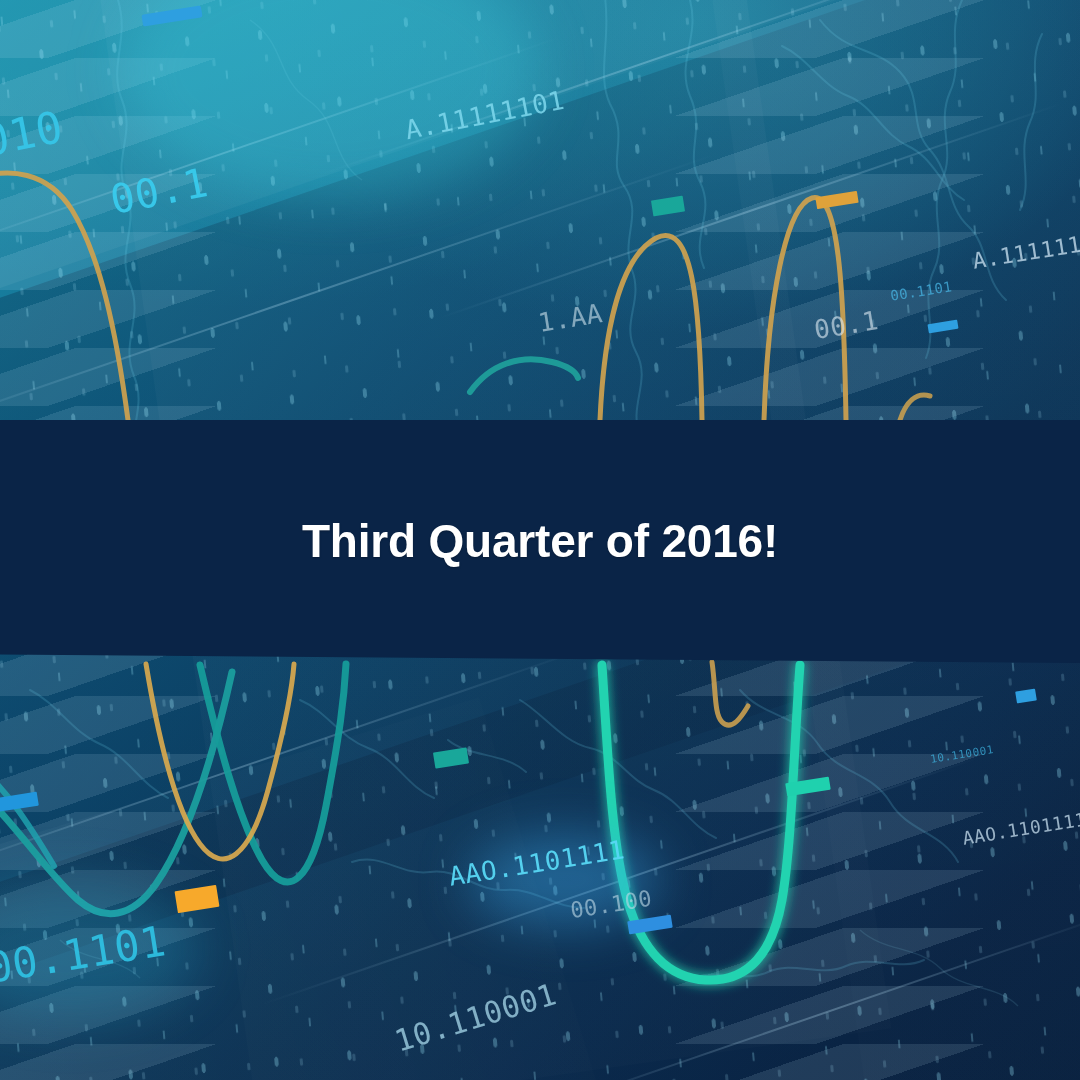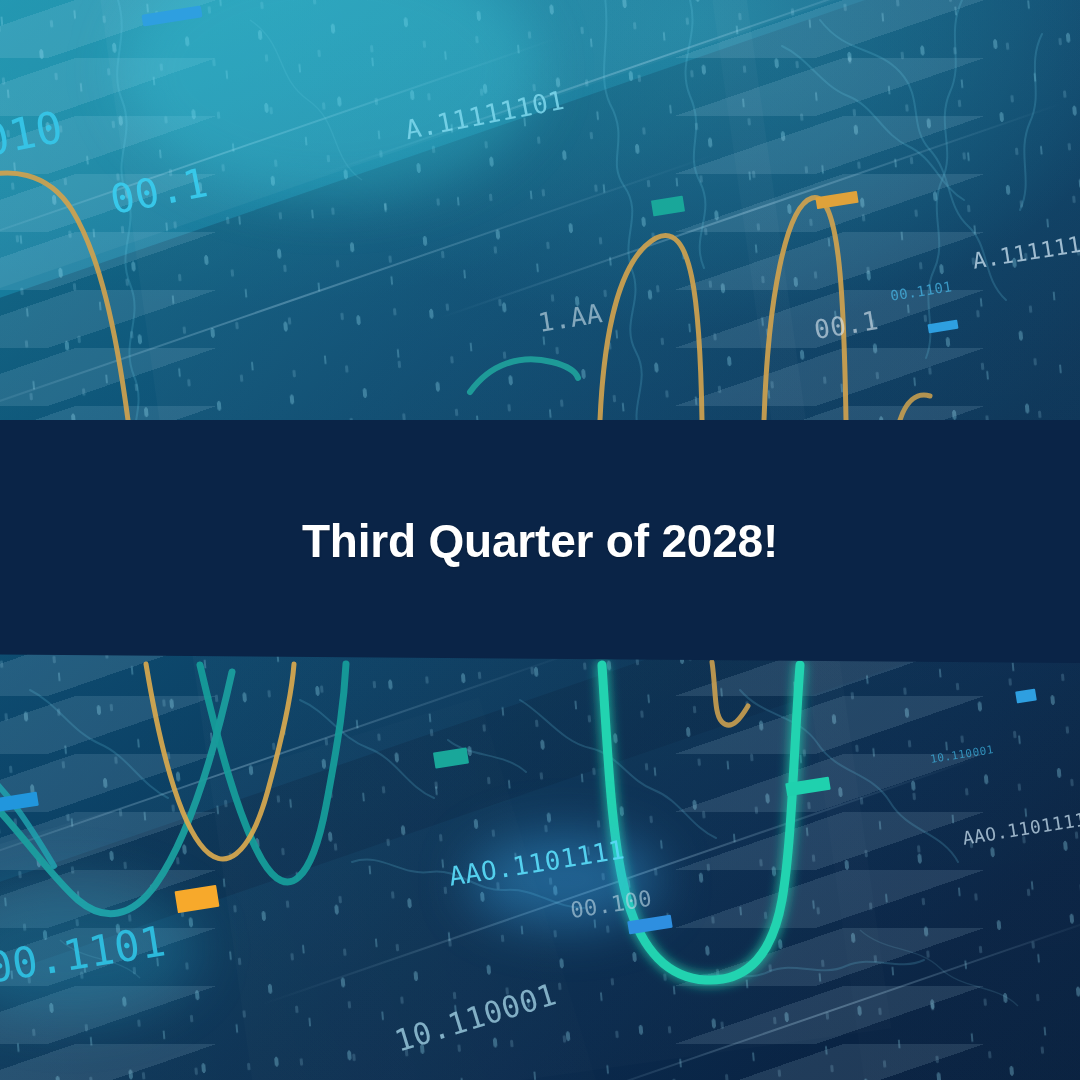--- a/index.html
+++ b/index.html
@@ -278,16 +278,16 @@
       <div class="blabel" style="left: 890px; top: 283px; font-size: 14px; color: rgb(73, 185, 232); opacity: 0.72; transform: rotate(-9deg);">00.1101</div>
       <div class="blabel" style="left: -14px; top: 930px; font-size: 42px; color: rgb(47, 196, 230); opacity: 0.9; transform: rotate(-9deg);">00.1101</div>
       <div class="blabel" style="left: 448px; top: 848px; font-size: 26px; color: rgb(88, 216, 245); opacity: 0.95; transform: rotate(-9deg);">AAO.1101111</div>
       <div class="blabel" style="left: 570px; top: 892px; font-size: 22px; color: rgb(188, 216, 230); opacity: 0.62; transform: rotate(-9deg);">00.100</div>
       <div class="blabel" style="left: 392px; top: 1000px; font-size: 30px; color: rgb(174, 224, 242); opacity: 0.72; transform: rotate(-17deg);">10.110001</div>
       <div class="blabel" style="left: 962px; top: 818px; font-size: 18px; color: rgb(207, 230, 245); opacity: 0.72; transform: rotate(-9deg);">AAO.1101111</div>
       <div class="blabel" style="left: 930px; top: 748px; font-size: 11px; color: rgb(63, 185, 230); opacity: 0.7; transform: rotate(-9deg);">10.110001</div>
     </div>
 
   <div id="title-banner">
-    <div class="tline">Third Quarter of 2028!</div>
+    <div class="tline">Third Quarter of 2016!</div>
   </div>
 
 </div>
 
 </body></html>

